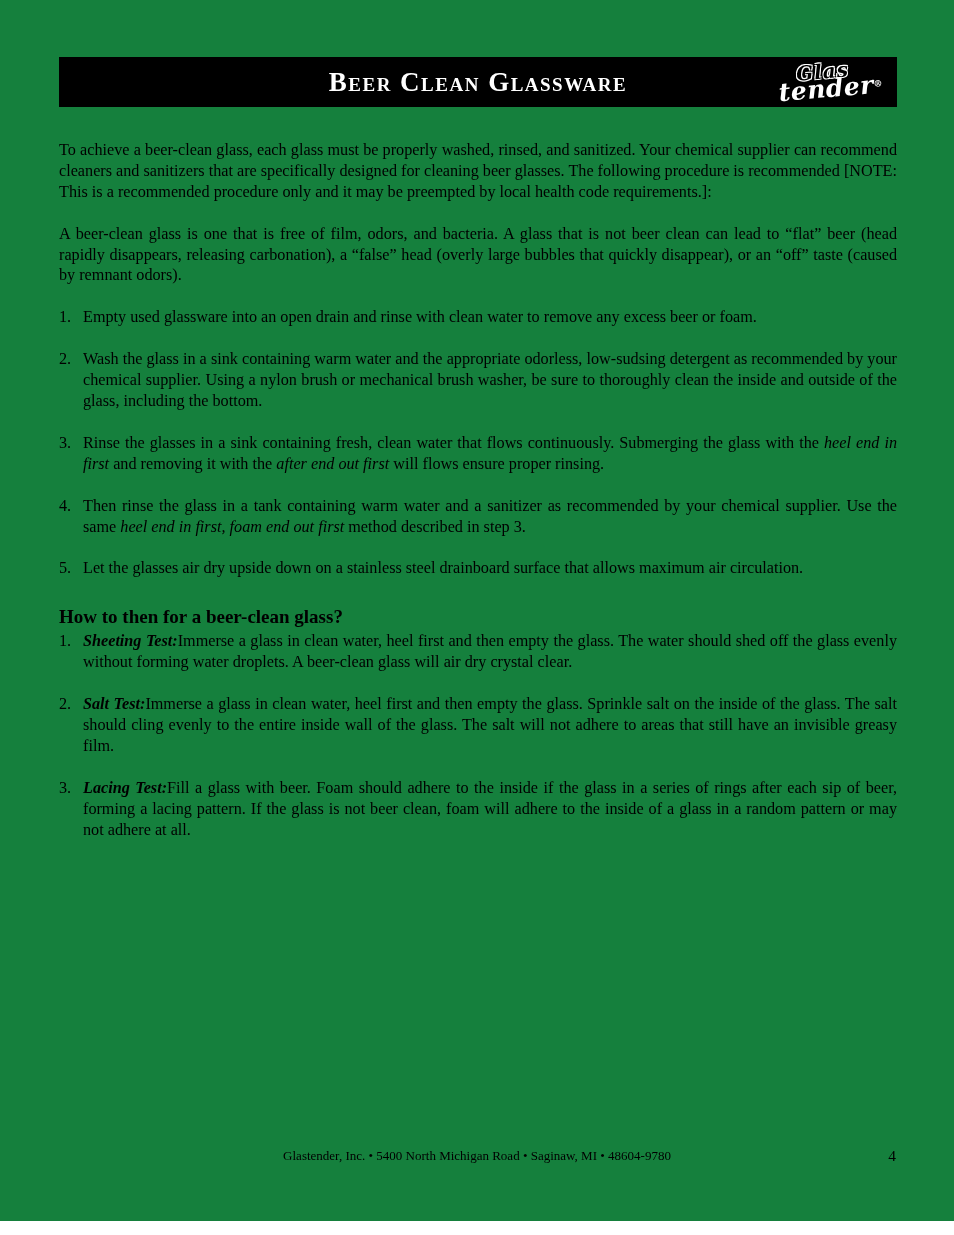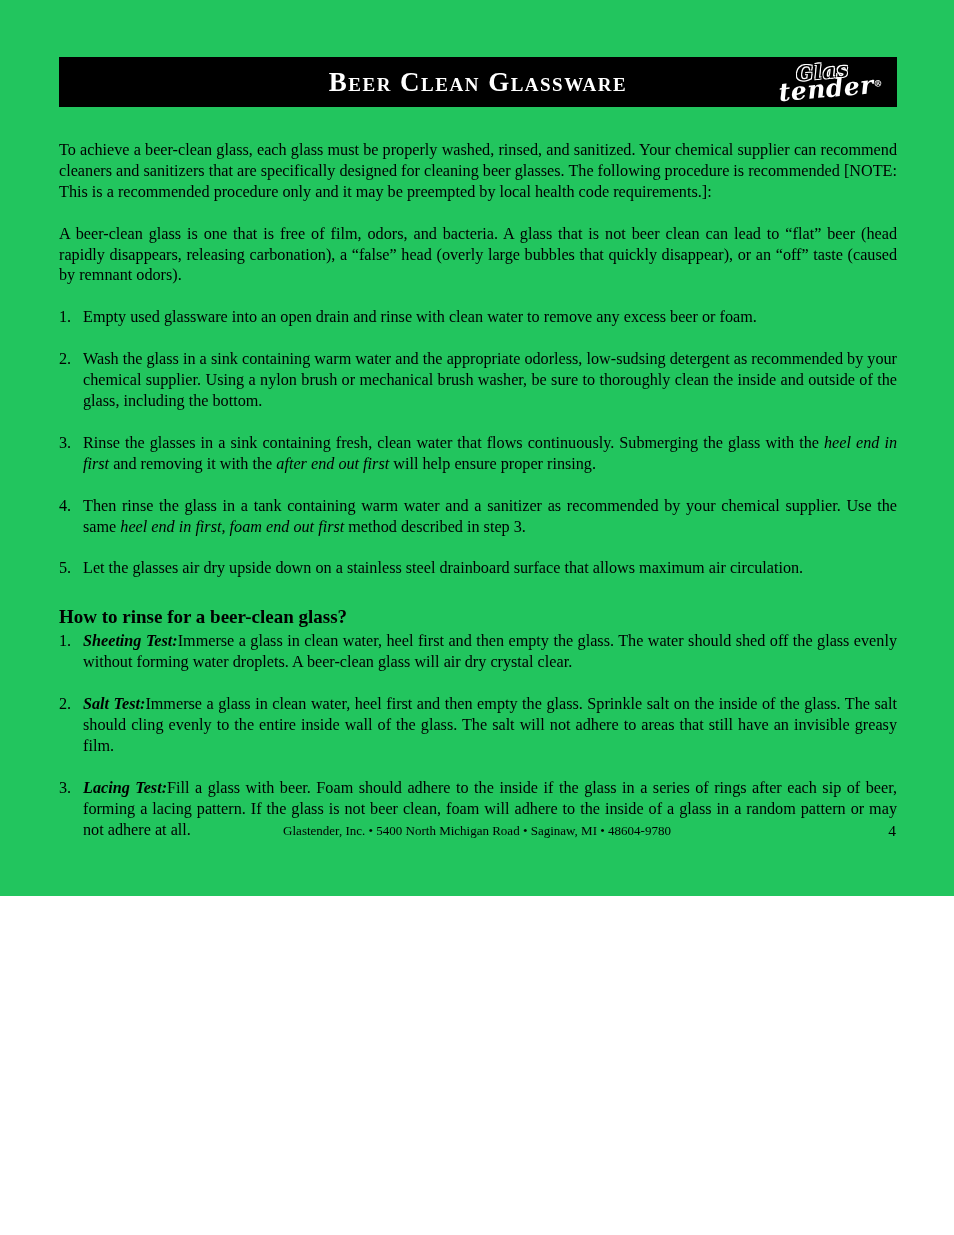--- a/index.html
+++ b/index.html
@@ -4,23 +4,23 @@
 <style>
   * { margin: 0; padding: 0; box-sizing: border-box; }
   html, body { background: #ffffff; }
   body {
     width: 954px; height: 1235px;
     font-family: "Liberation Serif", serif;
     color: #000;
   }
   .page {
     position: relative;
-    width: 954px; height: 896px;
+    width: 954px; height: 1221px;
     padding: 57px 57px 0 59px;
-    background: #22c55e;
+    background: #15803d;
     overflow: hidden;
   }
   
   .title-bar {
     position: relative;
     height: 50px;
     background: #000;
     display: flex;
     align-items: center;
     justify-content: center;
@@ -115,35 +115,35 @@
     <span class="item-text">Empty used glassware into an open drain and rinse with clean water to remove any excess beer or foam.</span>
   </div>
 
   <div class="list-item">
     <span class="num">2.</span>
     <span class="item-text">Wash the glass in a sink containing warm water and the appropriate odorless, low-sudsing detergent as recommended by your chemical supplier.  Using a nylon brush or mechanical brush washer, be sure to thoroughly clean the inside and outside of the glass, including the bottom.</span>
   </div>
 
   <div class="list-item">
     <span class="num">3.</span>
-    <span class="item-text"><span>Rinse the glasses in a sink containing fresh, clean water that flows continuously.  Submerging the glass with the </span><i>heel end in first</i><span> and removing it with the </span><i>after end out first</i><span> will help ensure proper rinsing.</span></span>
+    <span class="item-text"><span>Rinse the glasses in a sink containing fresh, clean water that flows continuously.  Submerging the glass with the </span><i>heel end in first</i><span> and removing it with the </span><i>after end out first</i><span> will flows ensure proper rinsing.</span></span>
   </div>
 
   <div class="list-item">
     <span class="num">4.</span>
     <span class="item-text"><span>Then rinse the glass in a tank containing warm water and a sanitizer as recommended by your chemical supplier.  Use the same </span><i>heel end in first, foam end out first</i><span> method described in step 3.</span></span>
   </div>
 
   <div class="list-item">
     <span class="num">5.</span>
     <span class="item-text">Let the glasses air dry upside down on a stainless steel drainboard surface that allows maximum air circulation.</span>
   </div>
 
 
-  <h2 class="section-heading">How to rinse for a beer-clean glass?</h2>
+  <h2 class="section-heading">How to then for a beer-clean glass?</h2>
 
 
   <div class="list-item">
     <span class="num">1.</span>
     <span class="item-text"><b class="test-label">Sheeting Test:</b><span>Immerse a glass in clean water, heel first and then empty the glass.  The water should shed off the glass evenly without forming water droplets.  A beer-clean glass will air dry crystal clear.</span></span>
   </div>
 
   <div class="list-item">
     <span class="num">2.</span>
     <span class="item-text"><b class="test-label">Salt Test:</b><span>Immerse a glass in clean water, heel first and then empty the glass.  Sprinkle salt on the inside of the glass.  The salt should cling evenly to the entire inside wall of the glass.  The salt will not adhere to areas that still have an invisible greasy film.</span></span>

